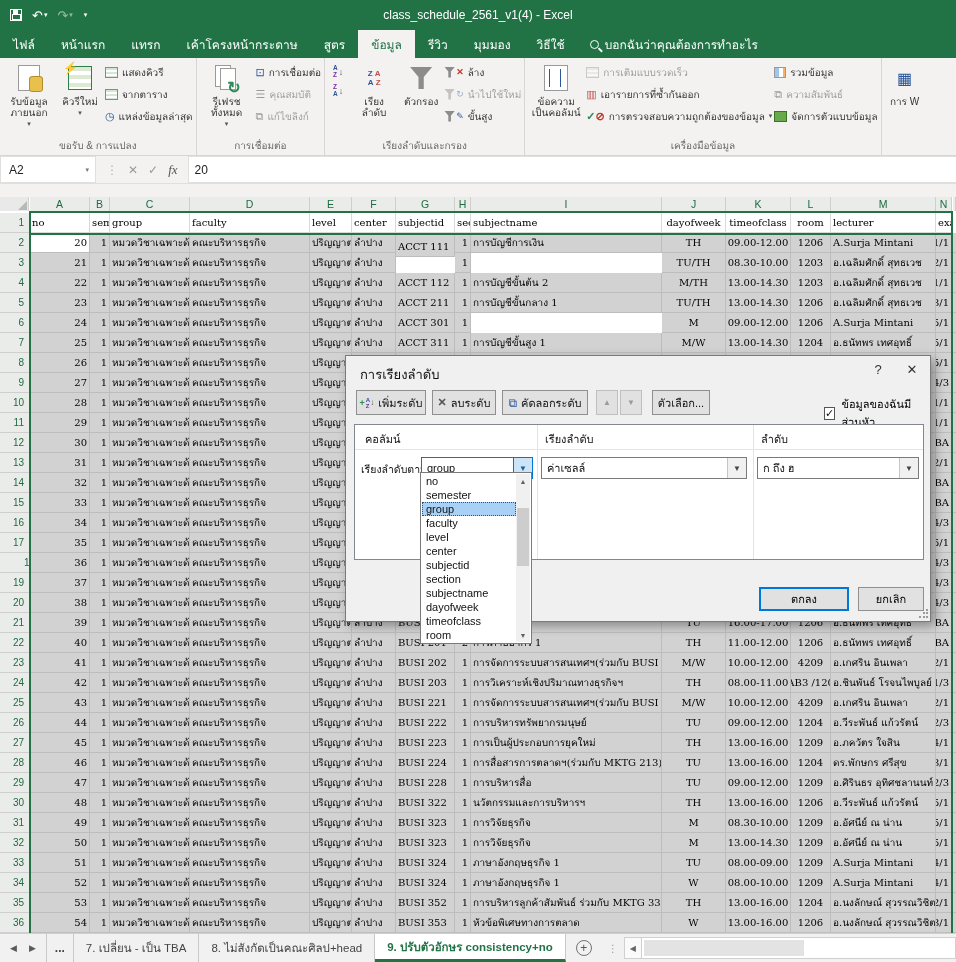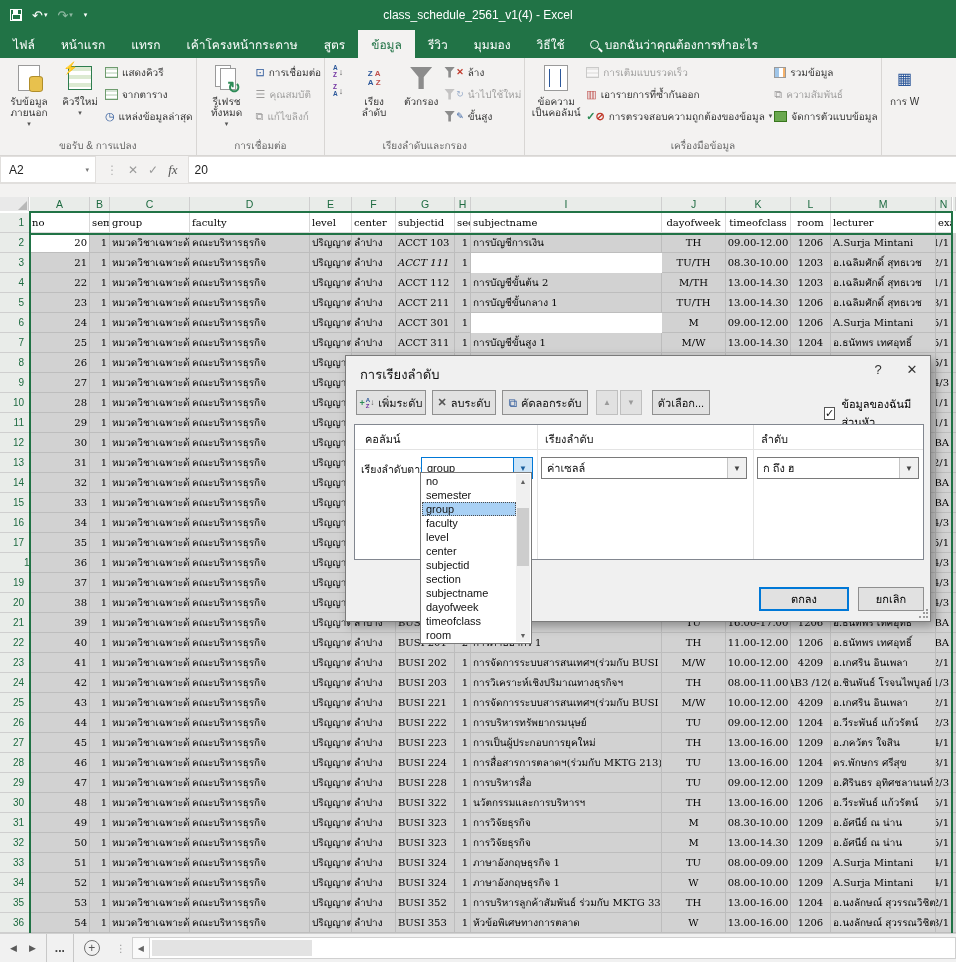--- a/index.html
+++ b/index.html
@@ -464,21 +464,21 @@
       <div class="cell al" style="left: 831px; top: 36px; width: 105px; height: 20px;">A.Surja Mintani</div>
       <div class="cell ar" style="left: 936px; top: 36px; width: 16px; height: 20px;">1/1</div>
       <div class="cell al" style="left: 953px; top: 36px; width: 3px; height: 20px;"></div>
       <div class="rh" style="left: 0px; top: 56px; width: 29px; height: 20px;">3</div>
       <div class="cell ar" style="left: 30px; top: 56px; width: 60px; height: 20px;">21</div>
       <div class="cell ar" style="left: 90px; top: 56px; width: 20px; height: 20px;">1</div>
       <div class="cell al" style="left: 110px; top: 56px; width: 80px; height: 20px;">หมวดวิชาเฉพาะด้าน</div>
       <div class="cell al" style="left: 190px; top: 56px; width: 120px; height: 20px;">คณะบริหารธุรกิจ</div>
       <div class="cell al" style="left: 310px; top: 56px; width: 42px; height: 20px;">ปริญญาตรี</div>
       <div class="cell al" style="left: 352px; top: 56px; width: 44px; height: 20px;">ลำปาง</div>
-      <div class="cell al" style="left: 396px; top: 56px; width: 59px; height: 20px; font-style: italic;">ACCT 111</div>
+      <div class="cell al" style="left: 396px; top: 40px; width: 59px; height: 20px;">ACCT 111</div>
       <div class="cell ar" style="left: 455px; top: 56px; width: 16px; height: 20px;">1</div>
       <div class="cell ac" style="left: 662px; top: 56px; width: 64px; height: 20px;">TU/TH</div>
       <div class="cell ac" style="left: 726px; top: 56px; width: 65px; height: 20px;">08.30-10.00</div>
       <div class="cell ac" style="left: 791px; top: 56px; width: 40px; height: 20px;">1203</div>
       <div class="cell al" style="left: 831px; top: 56px; width: 105px; height: 20px;">อ.เฉลิมศักดิ์ สุทธเวช</div>
       <div class="cell ar" style="left: 936px; top: 56px; width: 16px; height: 20px;">2/1</div>
       <div class="cell al" style="left: 953px; top: 56px; width: 3px; height: 20px;"></div>
       <div class="rh" style="left: 0px; top: 76px; width: 29px; height: 20px;">4</div>
       <div class="cell ar" style="left: 30px; top: 76px; width: 60px; height: 20px;">22</div>
       <div class="cell ar" style="left: 90px; top: 76px; width: 20px; height: 20px;">1</div>
@@ -1100,20 +1100,25 @@
     <div class="cancelbtn">ยกเลิก</div>
     <div class="grip"></div>
   </div>
 
   <div class="tabbar">
     <div class="tnav">
       <span>◀</span>
       <span>▶</span>
     </div>
     <div class="tdots">...</div>
+    <div id="sheet-tabs" style="display:flex;align-items:stretch;">
+        <div class="stab">7. เปลี่ยน - เป็น TBA</div>
+        <div class="stab">8. ไม่สังกัดเป็นคณะศิลป+head</div>
+        <div class="stab active">9. ปรับตัวอักษร consistency+no</div>
+      </div>
     <div class="addsheet">
       <span class="circ">+</span>
     </div>
     <div class="tbar-sep">⋮</div>
     <div class="hscroll">
       <span class="sbox">◀</span>
       <div class="track">
         <div class="hthumb"></div>
       </div>
     </div>

